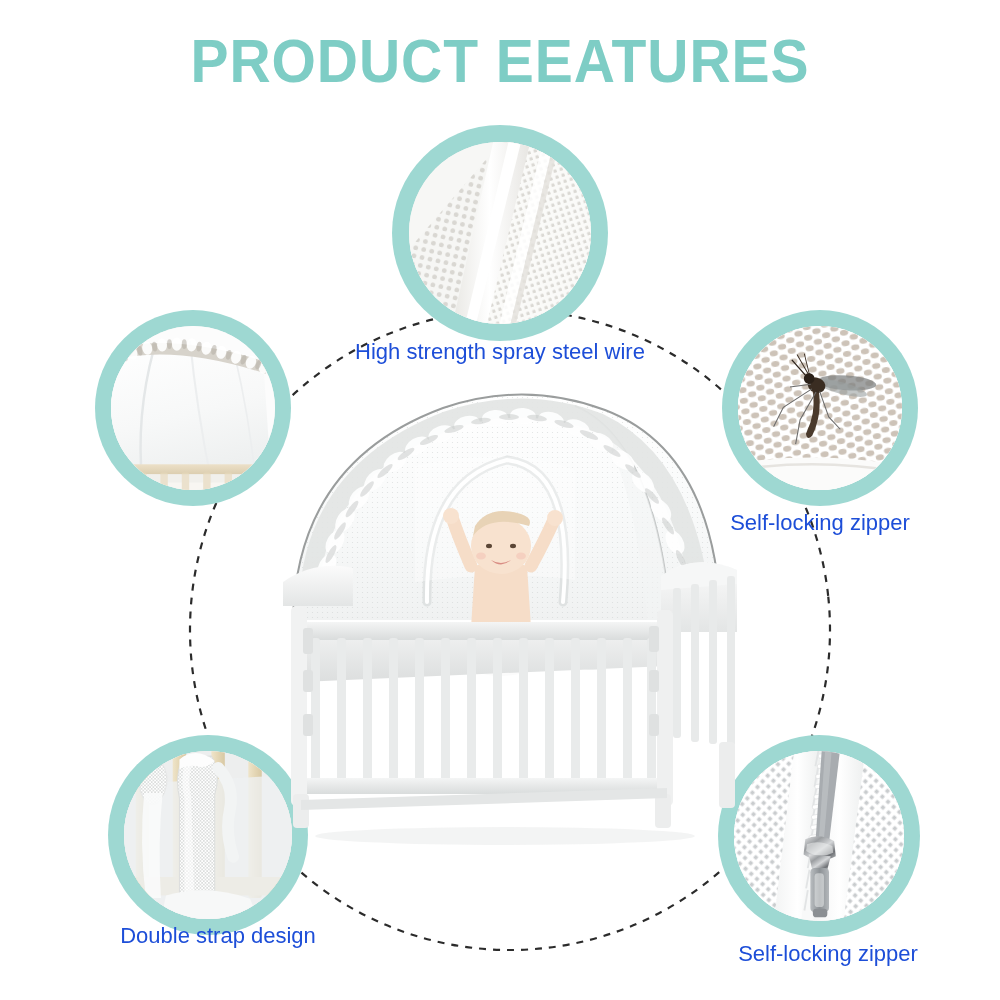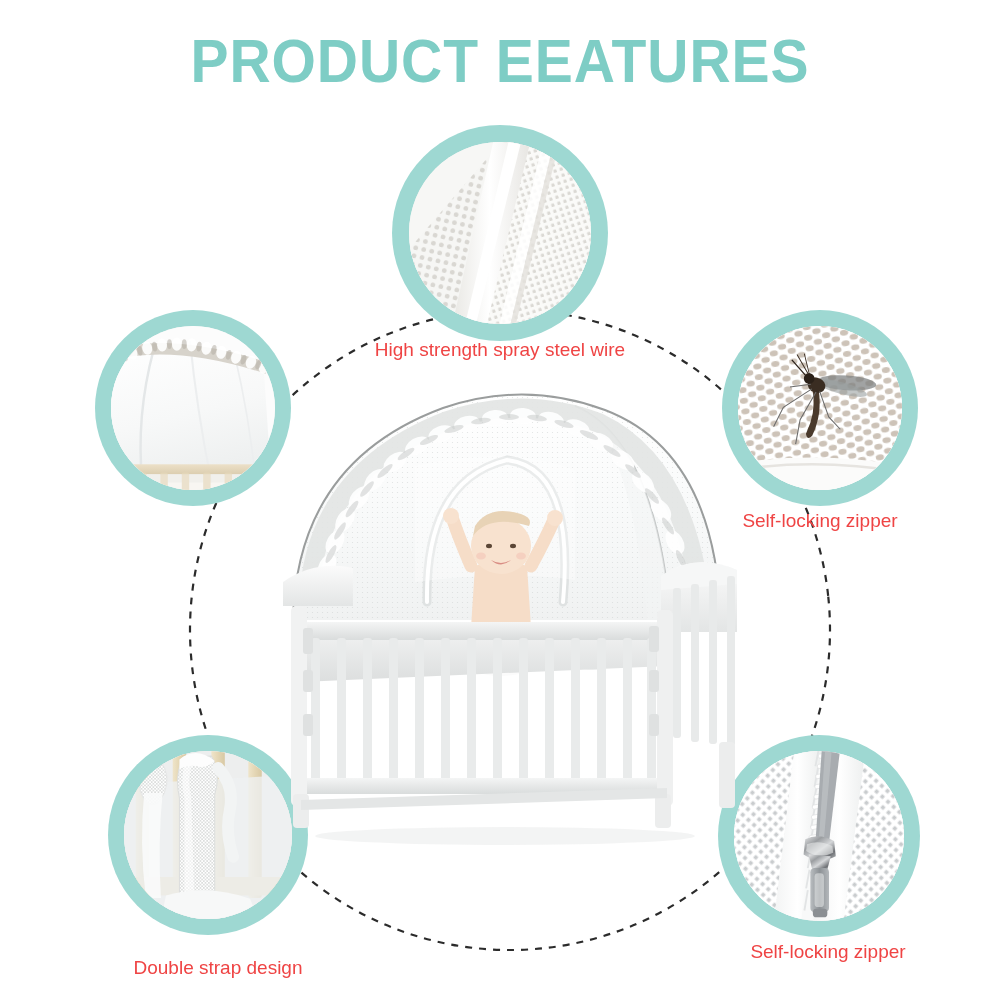--- a/index.html
+++ b/index.html
@@ -63,22 +63,22 @@
     height: 84%;
     border-radius: 50%;
     overflow: hidden;
     background: #f3f3f1;
   }
   .callout-label {
     position: absolute;
     width: 320px;
     text-align: center;
     font-family: "Liberation Sans", sans-serif;
-    font-size: 19px;
-    color: #ef4444;
+    font-size: 22px;
+    color: #1d4ed8;
     white-space: nowrap;
   }
 
   
   #product {
     position: absolute;
     left: 275px;
     top: 370px;
     width: 470px;
     height: 480px;
@@ -285,21 +285,21 @@
           <path d="M74,10 Q66,32 72,56 L72,188 L84,188 L80,54 Q74,30 84,10 Z" fill="#ffffff" opacity="0.55"></path>
 
           <path d="M66,10 Q86,-6 108,12 Q96,22 86,18 Q74,16 66,22 Z" fill="#fdfdfd"></path>
 
           <path d="M112,20 Q132,42 126,70 Q120,96 130,126" fill="none" stroke="#f2f4f4" stroke-width="14" stroke-linecap="round"></path>
 
           <path d="M50,172 Q100,158 150,176 L160,200 L44,200 Z" fill="#f7f8f8"></path>
         </svg>
       </div>
     </div>
-    <div class="callout-label" style="left:-50px; top:222px;">Double strap design</div>
+    <div class="callout-label" style="left:-50px; top:188px;">Double strap design</div>
   </div>
 
   <div class="callout" style="left:718px; top:735px;">
     <div class="bubble" style="width:202px; height:202px;">
       <div class="bubble-inner">
         <svg viewBox="0 0 200 200" width="100%" height="100%" preserveAspectRatio="none">
           <defs>
             <pattern id="diamondMesh" width="9" height="9" patternUnits="userSpaceOnUse" patternTransform="rotate(42)">
               <rect width="9" height="9" fill="#ffffff"></rect>
               <rect x="1.8" y="1.8" width="4.4" height="4.4" fill="#c9ccce"></rect>

